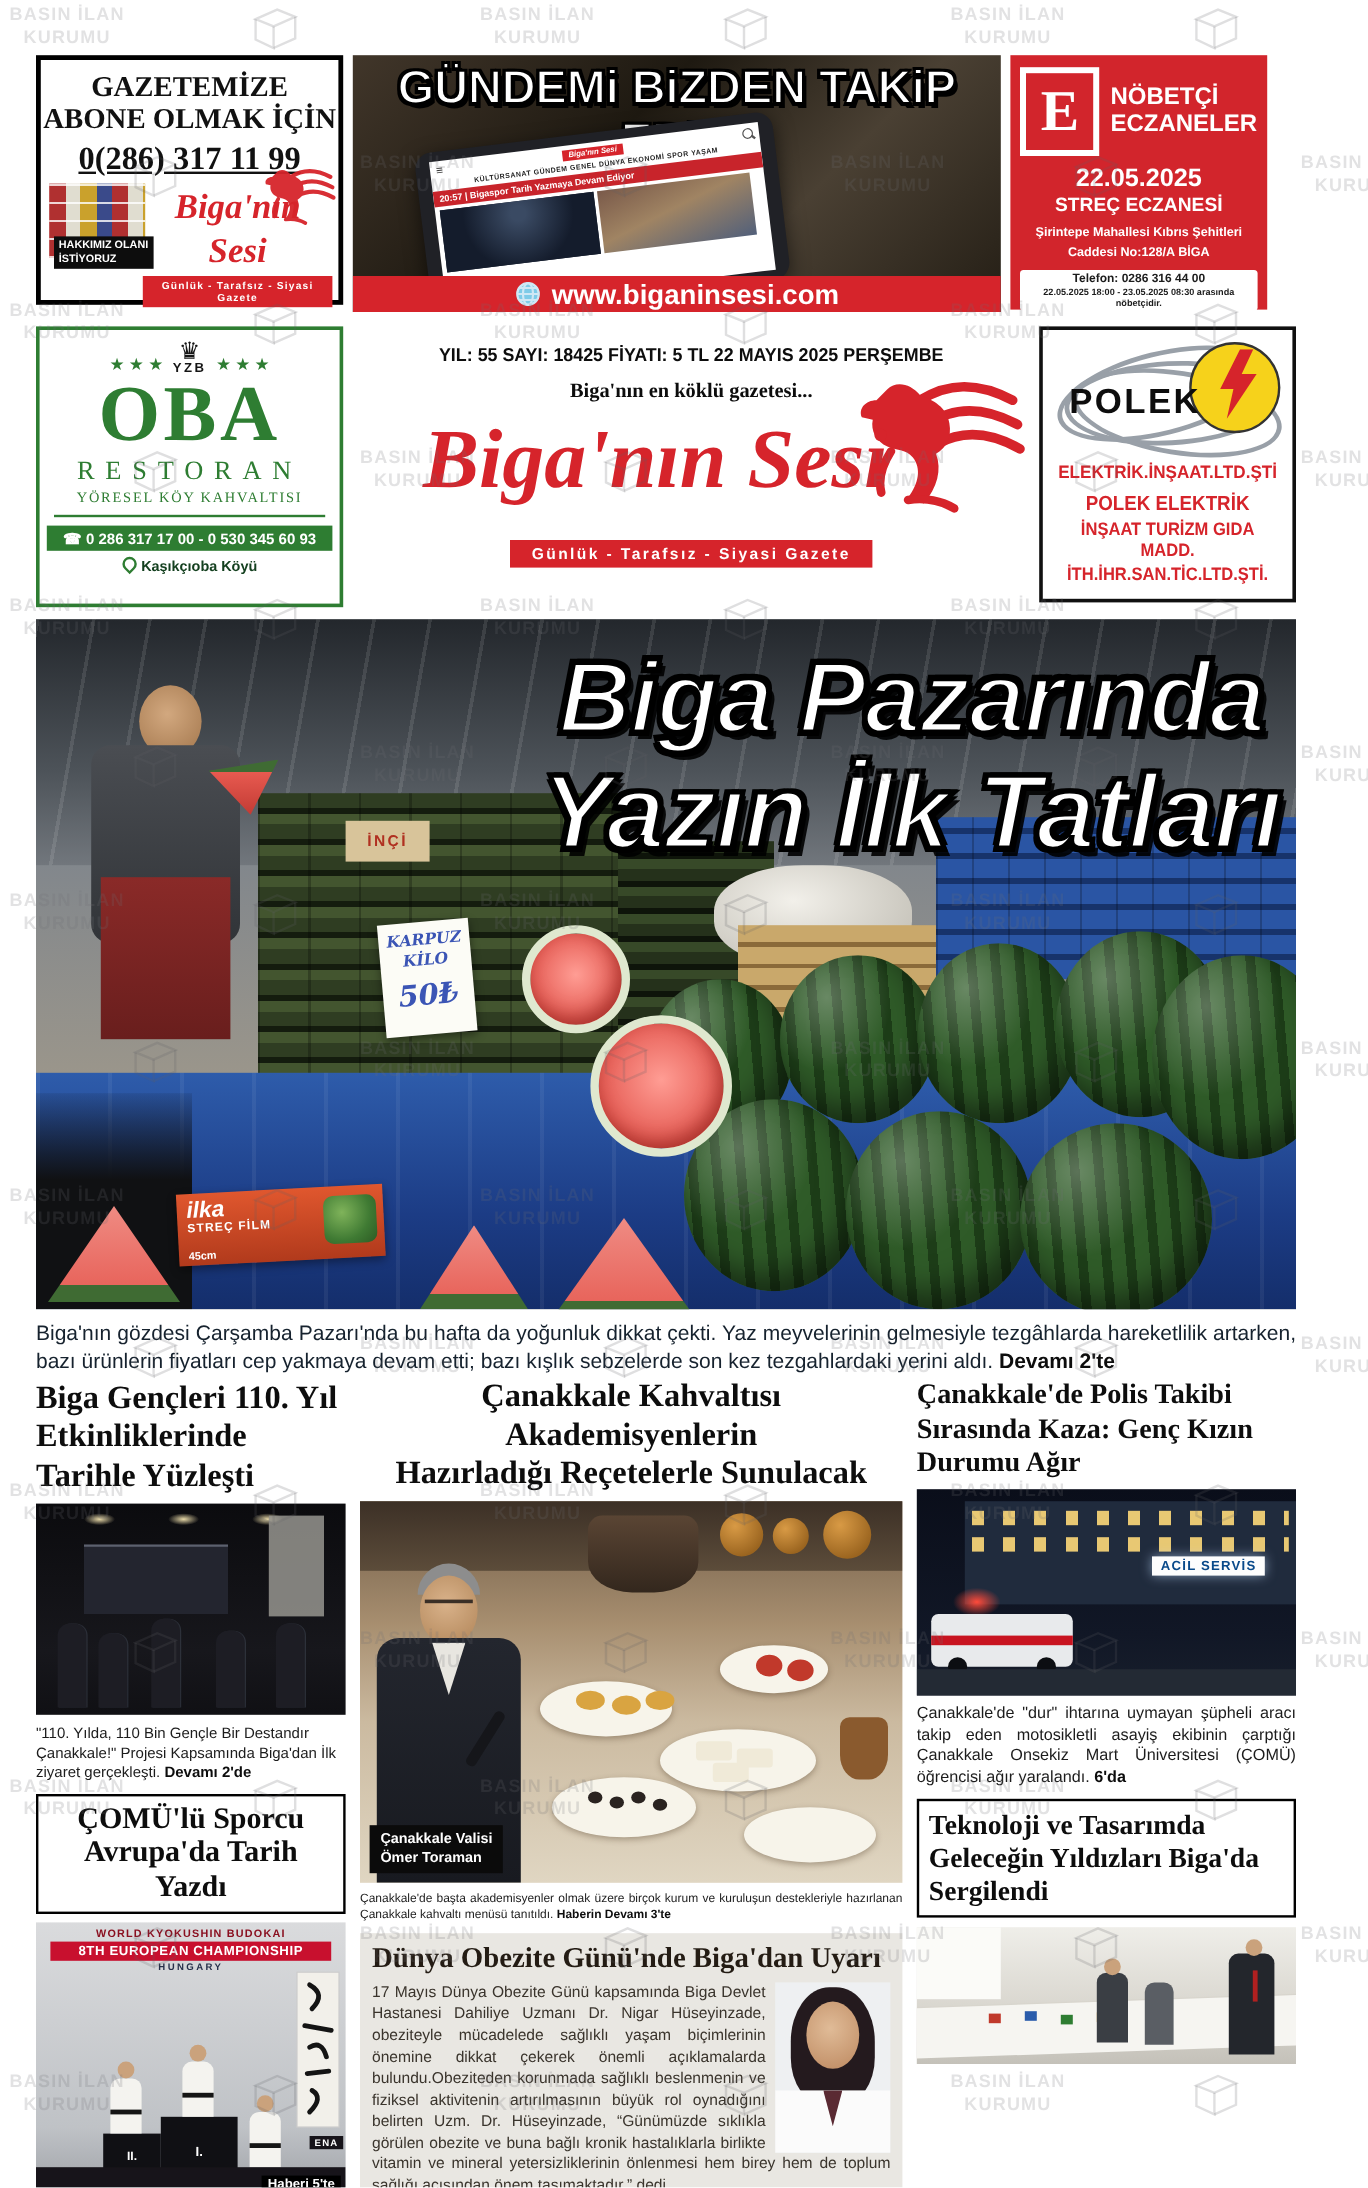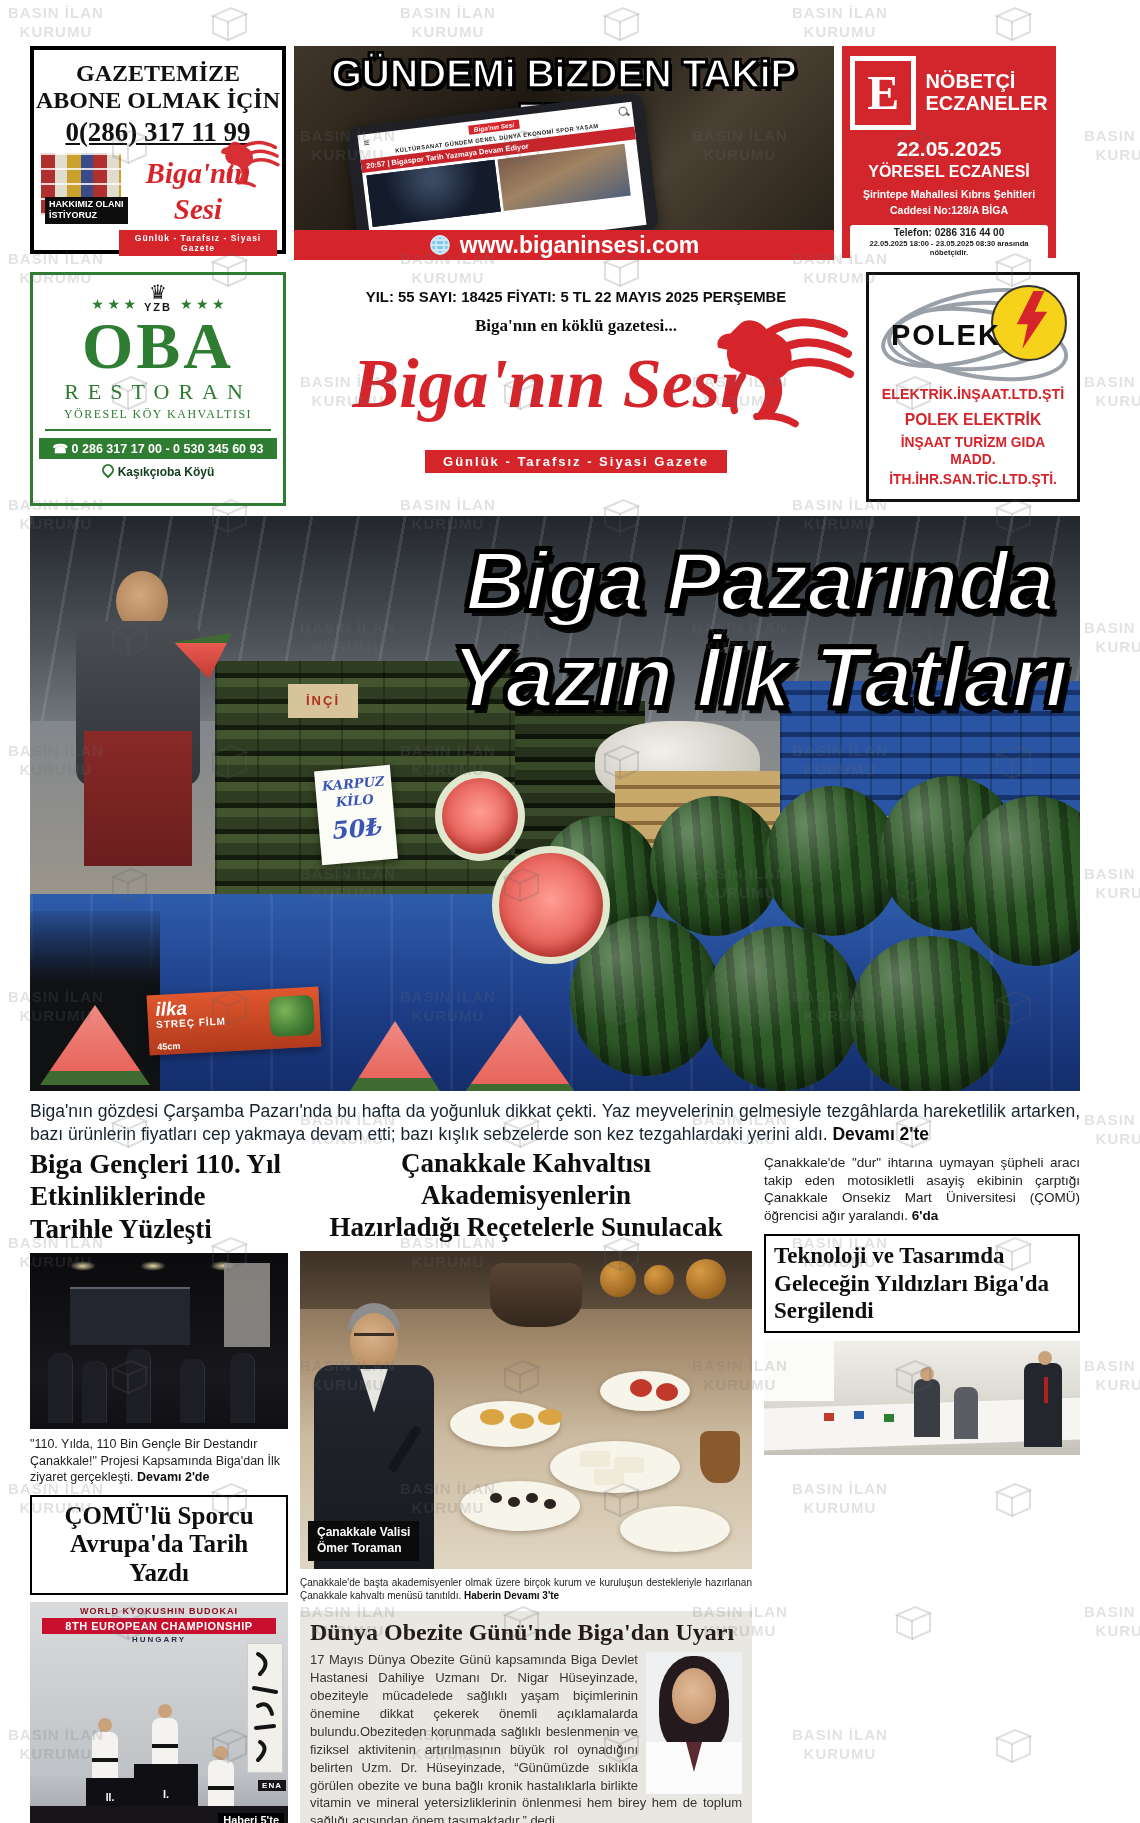--- a/index.html
+++ b/index.html
@@ -339,21 +339,21 @@
 
     <div class="ad-pharmacy">
       <div class="eh-row">
         <div class="e-logo">E</div>
         <div class="eh-titles">
           <div>NÖBETÇİ</div>
           <div>ECZANELER</div>
         </div>
       </div>
       <div class="ph-date">22.05.2025</div>
-      <div class="ph-name">YÖRESEL ECZANESİ</div>
+      <div class="ph-name">STREÇ ECZANESİ</div>
       <div class="ph-addr">
         <span>Şirintepe Mahallesi Kıbrıs Şehitleri</span><br>
         <span>Caddesi No:128/A BİGA</span>
       </div>
       <div class="ph-telbar">
         <div class="ph-tel">Telefon: 0286 316 44 00</div>
         <div class="ph-duty">22.05.2025 18:00 - 23.05.2025 08:30 arasında nöbetçidir.</div>
       </div>
     </div>
   </header>
@@ -561,20 +561,30 @@
             <div class="ob-coat"></div>
         </div>
         <div class="c2-body">
           <span>17 Mayıs Dünya Obezite Günü kapsamında Biga Devlet Hastanesi Dahiliye Uzmanı Dr. Nigar Hüseyinzade, obeziteyle mücadelede sağlıklı yaşam biçimlerinin önemine dikkat çekerek önemli açıklamalarda bulundu.Obeziteden korunmada sağlıklı beslenmenin ve fiziksel aktivitenin artırılmasının büyük rol oynadığını belirten Uzm. Dr. Hüseyinzade, “Günümüzde sıklıkla görülen obezite ve buna bağlı kronik hastalıklarla birlikte vitamin ve mineral yetersizliklerinin önlenmesi hem birey hem de toplum sağlığı açısından önem taşımaktadır,” dedi.</span>
           
         </div>
       </div>
     </div>
 
     <div class="bcol-right">
+      <div class="h-serif r1-title">Çanakkale'de Polis Takibi Sırasında Kaza: Genç Kızın Durumu Ağır</div>
+      <div class="photo r1-photo">
+        <div class="acc-bld"></div>
+        <div class="win-row" style="top:18px;left:46px;"></div>
+        <div class="win-row" style="top:40px;left:46px;"></div>
+        <div class="acc-sign">ACİL SERVİS</div>
+        <div class="acc-light"></div>
+        <div class="acc-amb"></div>
+        <div class="acc-street"></div>
+      </div>
       <div class="r1-body">
         <span>Çanakkale'de "dur" ihtarına uymayan şüpheli aracı takip eden motosikletli asayiş ekibinin çarptığı Çanakkale Onsekiz Mart Üniversitesi (ÇOMÜ) öğrencisi ağır yaralandı.</span>
         <b class="more">6'da</b>
       </div>
       <div class="h-serif r2-titlebox">Teknoloji ve Tasarımda Geleceğin Yıldızları Biga'da Sergilendi</div>
       <div class="photo r2-photo">
         <div class="ex-win"></div>
         <div class="ex-table"></div>
         <div class="ex-item" style="left:60px;bottom:34px;background:#c0392b;"></div>
         <div class="ex-item" style="left:90px;bottom:36px;background:#2a5cab;"></div>

